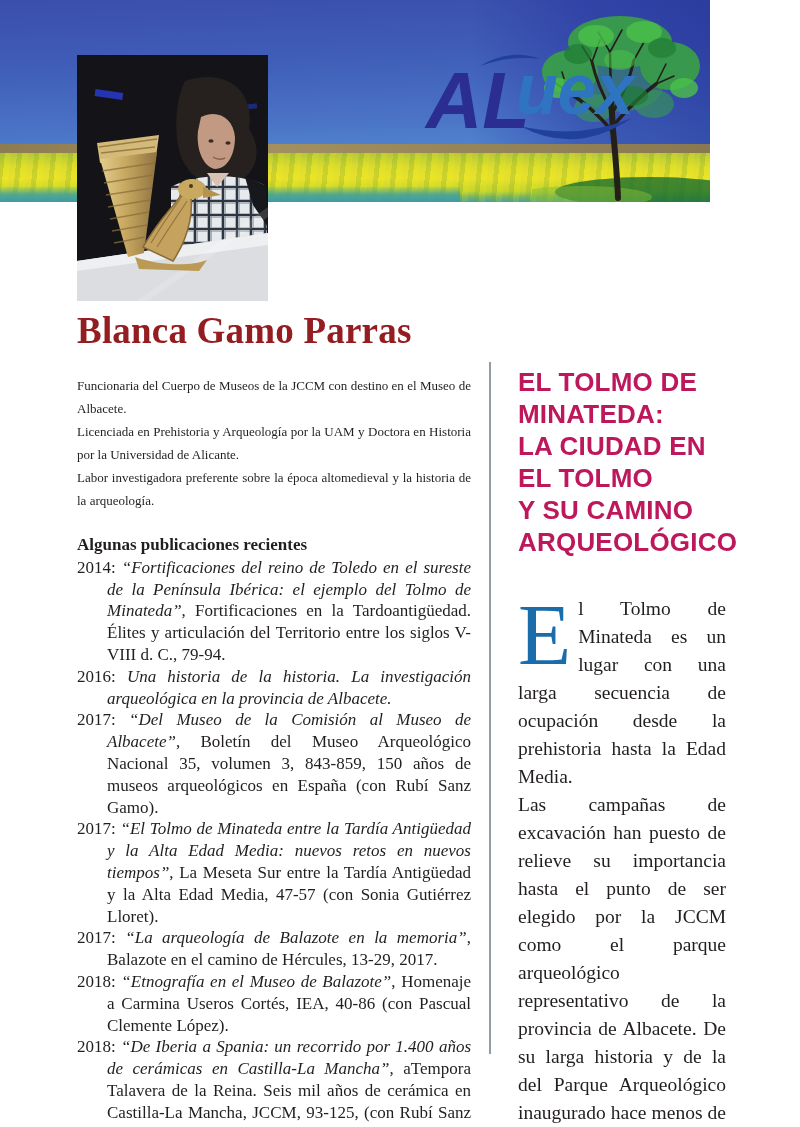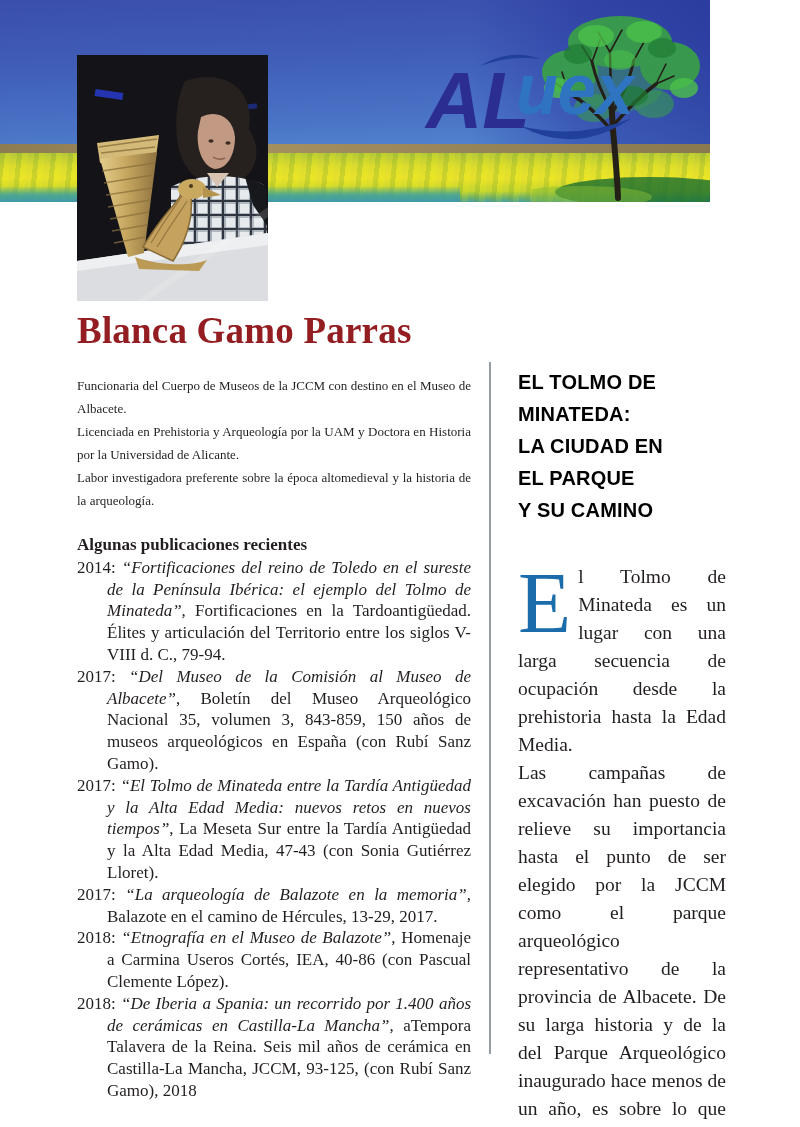--- a/index.html
+++ b/index.html
@@ -34,22 +34,22 @@
   .left-col { position:absolute; left:77px; top:374px; width:394px; }
   .bio p { text-align:justify; font-size:13px; line-height:23px; }
   .pubs { margin-top:14px; font-size:17px; line-height:21.8px; }
   .pubs-heading { font-weight:bold; margin-bottom:1px;margin-top:22px; }
   .pub { text-align:justify; padding-left:30px; text-indent:-30px; }
   .it { font-style:italic;margin-top:44px; }
   
   .divider { position:absolute; left:489px; top:362px; width:2px; height:692px; background:#949ca6; }
   
   .right-col { position:absolute; left:518px; top:366px; width:208px; }
-  .talk-title { color:#000000; font-family:"Liberation Sans", sans-serif;
-    font-weight:bold; font-size:20px; line-height:32px; letter-spacing:0.2px; }
+  .talk-title { color:#be185d; font-family:"Liberation Sans", sans-serif;
+    font-weight:bold; font-size:26px; line-height:32px; letter-spacing:0.2px; }
   .talk-body { margin-top:37px; font-size:19.5px; line-height:28px; text-align:justify; }
   .talk-body p { margin:0; }
   .dropcap { float:left; color:#1b6cab; font-size:87px; line-height:68px;
     padding:6px 7px 0 0; font-weight:normal; }
 </style>
 </head>
 <body>
 
 <div class="page">
 
@@ -156,38 +156,40 @@
   <div class="left-col">
     <div class="bio">
       <p>Funcionaria del Cuerpo de Museos de la JCCM con destino en el Museo de Albacete.</p>
       <p>Licenciada en Prehistoria y Arqueología por la UAM y Doctora en Historia por la Universidad de Alicante.</p>
       <p>Labor investigadora preferente sobre la época altomedieval y la historia de la arqueología.</p>
     </div>
     <div class="pubs">
       <div class="pubs-heading">Algunas publicaciones recientes</div>
       <div id="pub-list">
           <div class="pub"><span>2014: </span><span class="it">“Fortificaciones del reino de Toledo en el sureste de la Península Ibérica: el ejemplo del Tolmo de Minateda”</span><span>, Fortificaciones en la Tardoantigüedad. Élites y articulación del Territorio entre los siglos V-VIII d. C., 79-94.</span></div>
+          <div class="pub"><span>2016: </span><span class="it">Una historia de la historia. La investigación arqueológica en la provincia de Albacete.</span></div>
           <div class="pub"><span>2017: </span><span class="it">“Del Museo de la Comisión al Museo de Albacete”</span><span>, Boletín del Museo Arqueológico Nacional 35, volumen 3, 843-859, 150 años de museos arqueológicos en España (con Rubí Sanz Gamo).</span></div>
-          <div class="pub"><span>2017: </span><span class="it">“El Tolmo de Minateda entre la Tardía Antigüedad y la Alta Edad Media: nuevos retos en nuevos tiempos”</span><span>, La Meseta Sur entre la Tardía Antigüedad y la Alta Edad Media, 47-43 (con Sonia Gutiérrez Lloret).</span></div>
+          <div class="pub"><span>2017: </span><span class="it">“El Tolmo de Minateda entre la Tardía Antigüedad y la Alta Edad Media: nuevos retos en nuevos tiempos”</span><span>, La Meseta Sur entre la Tardía Antigüedad y la Alta Edad Media, 47-57 (con Sonia Gutiérrez Lloret).</span></div>
           <div class="pub"><span>2017: </span><span class="it">“La arqueología de Balazote en la memoria”</span><span>, Balazote en el camino de Hércules, 13-29, 2017.</span></div>
           <div class="pub"><span>2018: </span><span class="it">“Etnografía en el Museo de Balazote”</span><span>, Homenaje a Carmina Useros Cortés, IEA, 40-86 (con Pascual Clemente López).</span></div>
           <div class="pub"><span>2018: </span><span class="it">“De Iberia a Spania: un recorrido por 1.400 años de cerámicas en Castilla-La Mancha”</span><span>, aTempora Talavera de la Reina. Seis mil años de cerámica en Castilla-La Mancha, JCCM, 93-125, (con Rubí Sanz Gamo), 2018</span></div>
         </div>
     </div>
   </div>
 
   <div class="divider"></div>
 
   <div class="right-col">
     <div class="talk-title">
       <div>EL TOLMO DE</div>
       <div>MINATEDA:</div>
       <div>LA CIUDAD EN</div>
-      <div>EL PARQUE</div>
+      <div>EL TOLMO</div>
       <div>Y SU CAMINO</div>
+      <div>ARQUEOLÓGICO</div>
     </div>
     <div class="talk-body">
       <p><span class="dropcap">E</span><span>l Tolmo de Minateda es un lugar con una larga secuencia de ocupación desde la prehistoria hasta la Edad Media.</span></p>
       <p>Las campañas de excavación han puesto de relieve su importancia hasta el punto de ser elegido por la JCCM como el parque arqueológico representativo de la provincia de Albacete. De su larga historia y de la del Parque Arqueológico inaugurado hace menos de un año, es sobre lo que versará la ponencia.</p>
     </div>
   </div>
 
 </div>
 
 </body></html>

